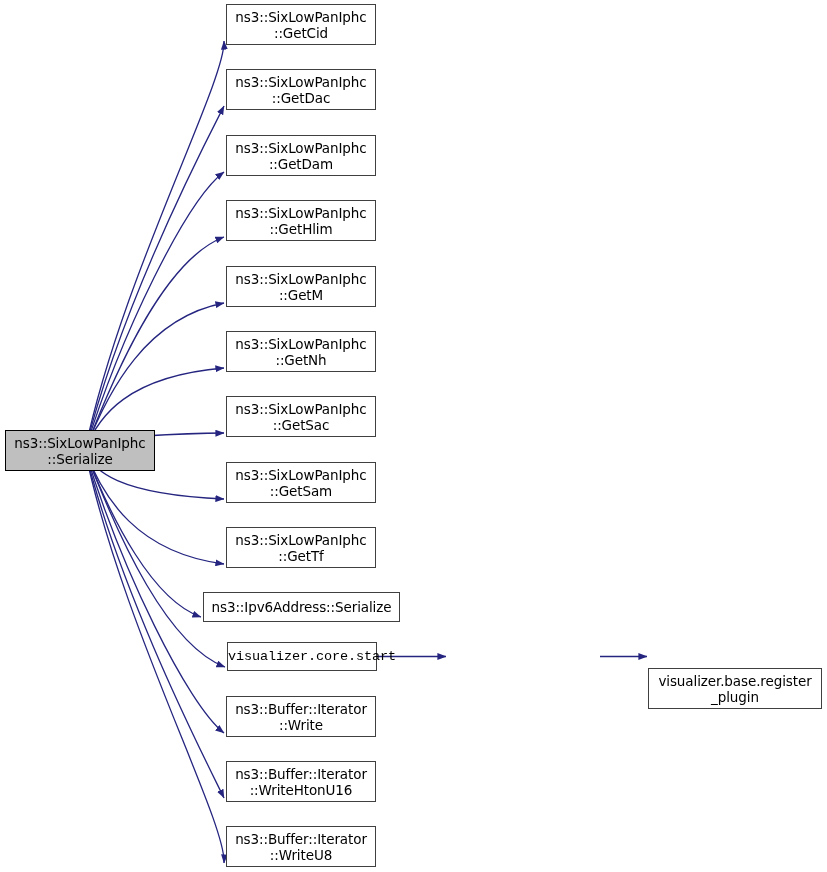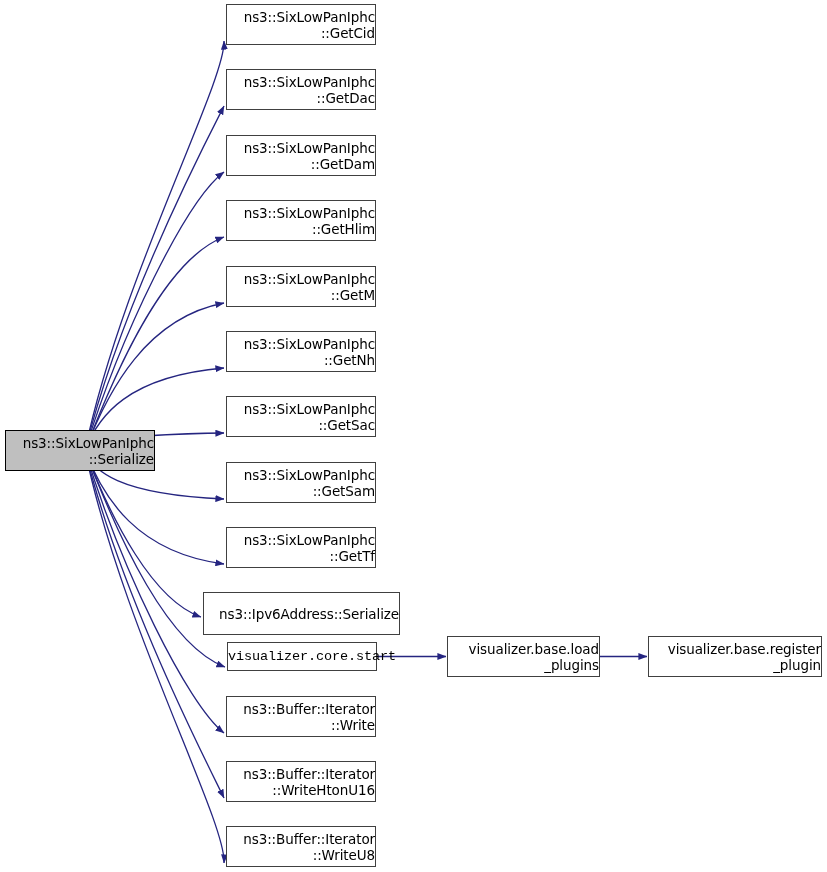--- a/index.html
+++ b/index.html
@@ -28,21 +28,21 @@
     pointer-events: none;
   }
   .node {
     position: absolute;
     box-sizing: border-box;
     background: #ffffff;
     border: 1px solid #404040;
     display: flex;
     align-items: center;
     justify-content: center;
-    text-align: right;
+    text-align: center;
     color: #000000;
     font-size: 13.5px;
     line-height: 16px;
     letter-spacing: -0.1px;
     white-space: pre-line;
     z-index: 2;
   }
   .node.current {
     background: #bfbfbf;
     border: 1px solid #000000;
@@ -95,25 +95,23 @@
     <div class="node" style="left: 226px; top: 266px; width: 150px; height: 41px;"><span class="node-label">ns3::SixLowPanIphc
 ::GetM</span></div>
     <div class="node" style="left: 226px; top: 331px; width: 150px; height: 41px;"><span class="node-label">ns3::SixLowPanIphc
 ::GetNh</span></div>
     <div class="node" style="left: 226px; top: 396px; width: 150px; height: 41px;"><span class="node-label">ns3::SixLowPanIphc
 ::GetSac</span></div>
     <div class="node" style="left: 226px; top: 462px; width: 150px; height: 41px;"><span class="node-label">ns3::SixLowPanIphc
 ::GetSam</span></div>
     <div class="node" style="left: 226px; top: 527px; width: 150px; height: 41px;"><span class="node-label">ns3::SixLowPanIphc
 ::GetTf</span></div>
-    <div class="node" style="left: 203px; top: 592px; width: 197px; height: 43px;"><span class="node-label">ns3::Ipv6Address::Serialize</span></div>
+    <div class="node" style="left: 203px; top: 592px; width: 197px; height: 30px;"><span class="node-label">ns3::Ipv6Address::Serialize</span></div>
     <div class="node" style="left: 227px; top: 642px; width: 150px; height: 29px; font-family: Liberation Mono, monospace;"><span class="node-label">visualizer.core.start</span></div>
     <div class="node" style="left: 226px; top: 696px; width: 150px; height: 41px;"><span class="node-label">ns3::Buffer::Iterator
 ::Write</span></div>
     <div class="node" style="left: 226px; top: 761px; width: 150px; height: 41px;"><span class="node-label">ns3::Buffer::Iterator
 ::WriteHtonU16</span></div>
     <div class="node" style="left: 226px; top: 826px; width: 150px; height: 41px;"><span class="node-label">ns3::Buffer::Iterator
 ::WriteU8</span></div>
-    <div class="node" style="left: 447px; top: 636px; width: 153px; height: 41px;"><span class="node-label">visualizer.base.load
-_plugins</span></div>
-    <div class="node" style="left: 648px; top: 636px; width: 174px; height: 41px;"><span class="node-label">visualizer.base.register
+    <div class="node" style="left: 648px; top: 668px; width: 174px; height: 41px;"><span class="node-label">visualizer.base.register
 _plugin</span></div>
   </div>
 
 </body></html>

